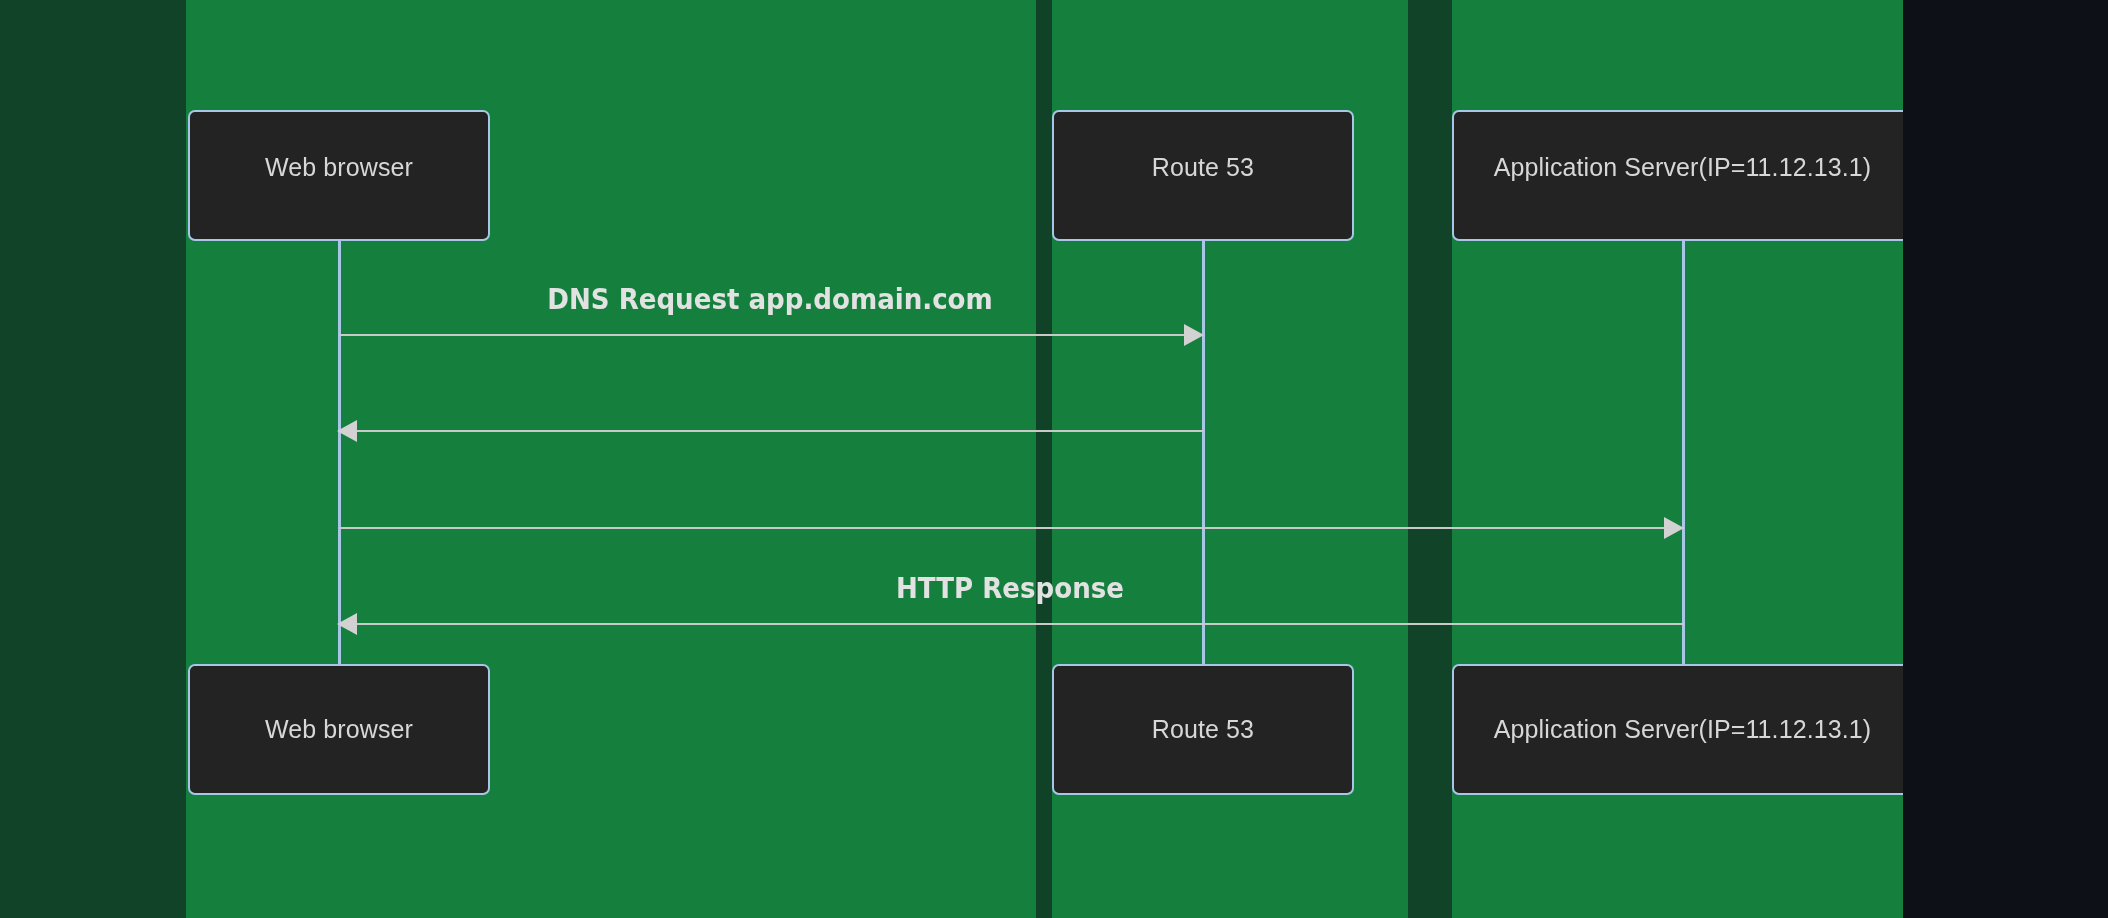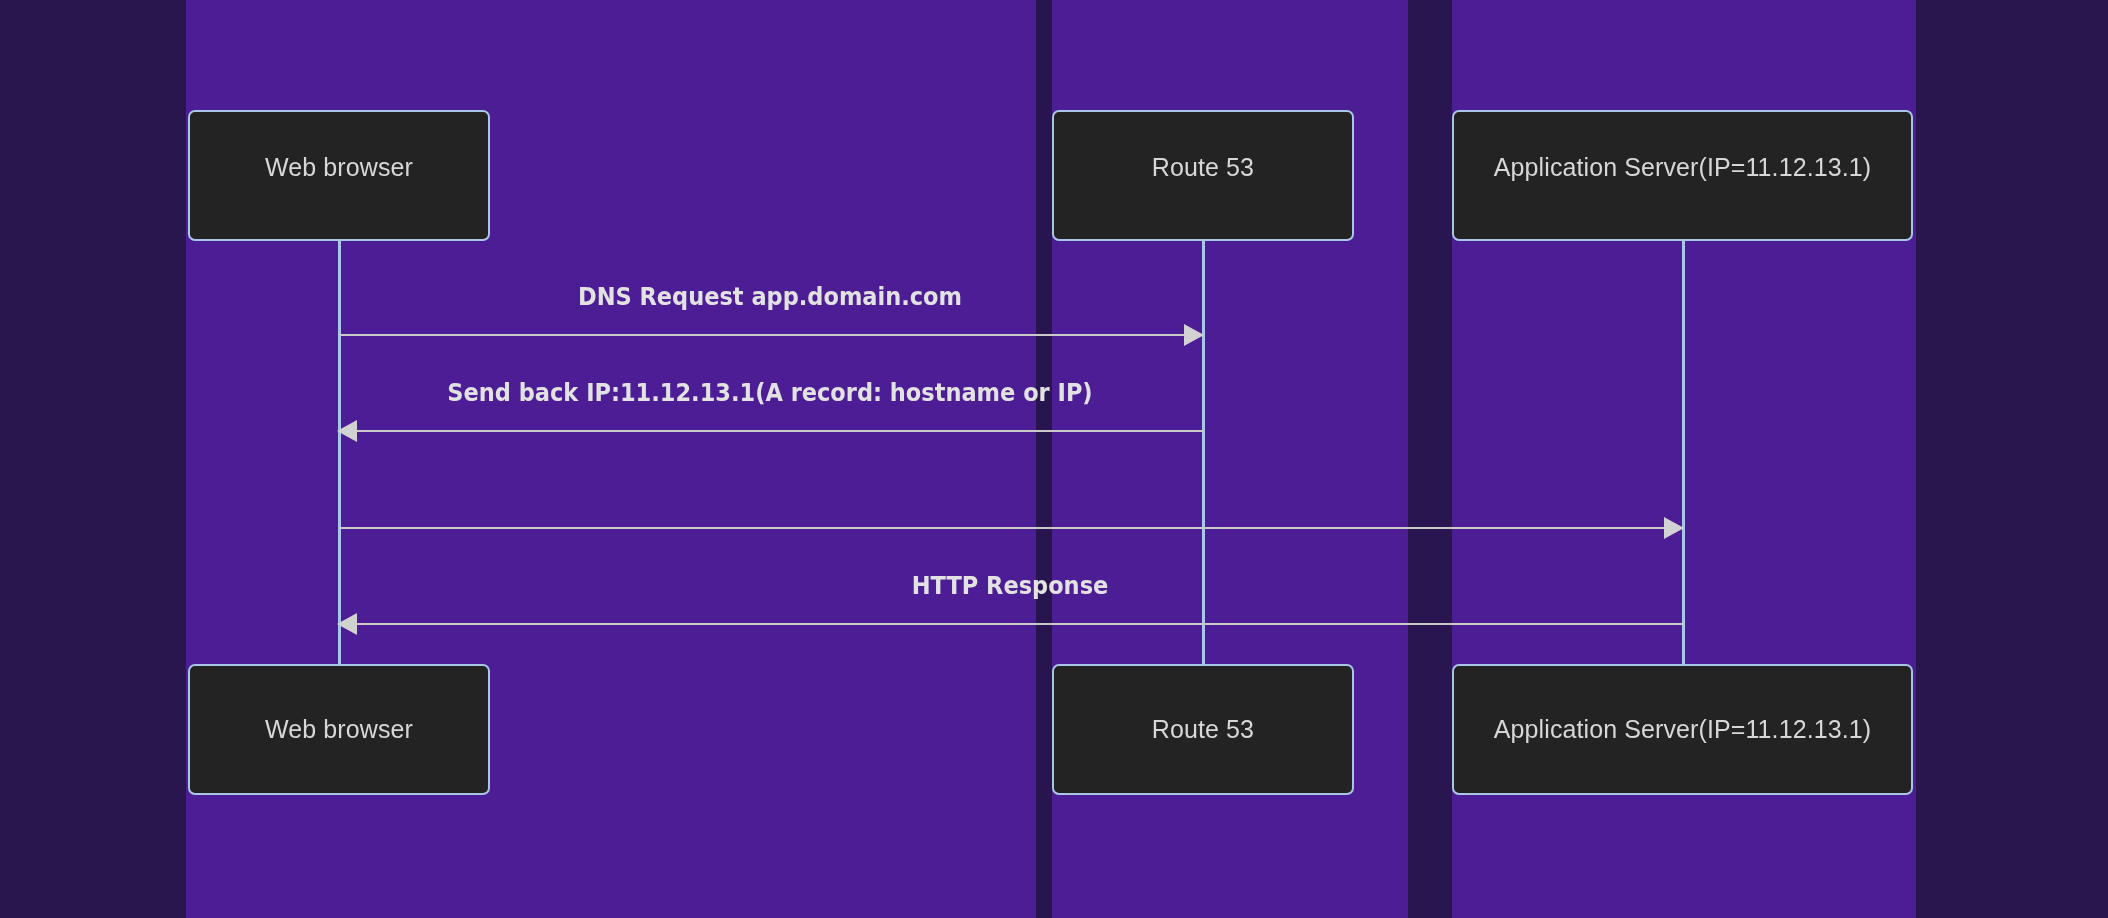--- a/index.html
+++ b/index.html
@@ -2,23 +2,23 @@
 <html><head>
 <meta charset="utf-8">
 <style>
   html, body {
     margin: 0;
     padding: 0;
     background: #0d1117;
   }
   #canvas {
     position: relative;
-    width: 2108px;
+    width: 1903px;
     height: 918px;
-    background: #4c1d95;
+    background: #15803d;
     overflow: hidden;
     font-family: "Liberation Sans", sans-serif;
   }
   
   .bg-band {
     position: absolute;
     top: 0;
     bottom: 0;
     background: #101620;
     opacity: 0.55;
@@ -75,21 +75,21 @@
     border-left: 20px solid #d2d2d2;
   }
   .arrow-head.left {
     border-right: 20px solid #d2d2d2;
   }
   .msg-label {
     position: absolute;
     color: #e2e2e2;
     font-family: "DejaVu Sans", sans-serif;
     font-weight: bold;
-    font-size: 25px;
+    font-size: 29px;
     font-stretch: condensed;
     white-space: nowrap;
     transform: translateX(-50%);
     text-align: center;
   }
 </style>
 </head>
 <body>
 
 <div id="canvas">
@@ -112,21 +112,20 @@
   </div>
 
   <div class="participant top" style="left:1452px; top:110px; width:461px; height:131px;">
     <span class="plabel">Application Server(IP=11.12.13.1)</span>
   </div>
 
   <div class="msg-label" style="left:770px; top:282px;">DNS Request app.domain.com</div>
   <div class="msg-line" style="left:339px; top:334px; width:845px;"></div>
   <div class="arrow-head right" style="left:1184px; top:324px;"></div>
 
-  <div class="msg-label" style="left:770px; top:378px;">Send back IP:11.12.13.1(A record: hostname or IP)</div>
   <div class="msg-line" style="left:357px; top:430px; width:847px;"></div>
   <div class="arrow-head left" style="left:337px; top:420px;"></div>
 
   <div class="msg-line" style="left:339px; top:527px; width:1325px;"></div>
   <div class="arrow-head right" style="left:1664px; top:517px;"></div>
 
   <div class="msg-label" style="left:1010px; top:571px;">HTTP Response</div>
   <div class="msg-line" style="left:357px; top:623px; width:1327px;"></div>
   <div class="arrow-head left" style="left:337px; top:613px;"></div>
 

